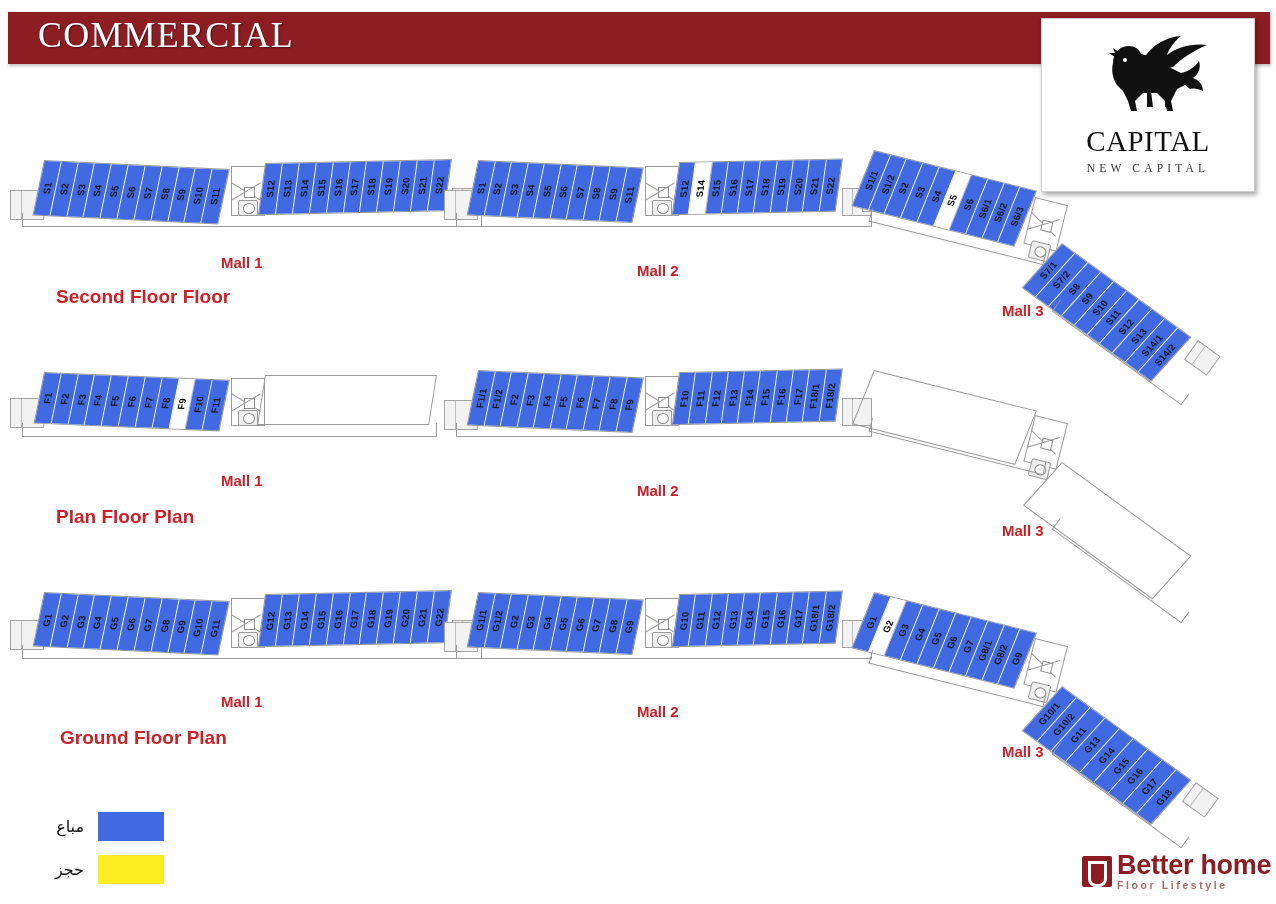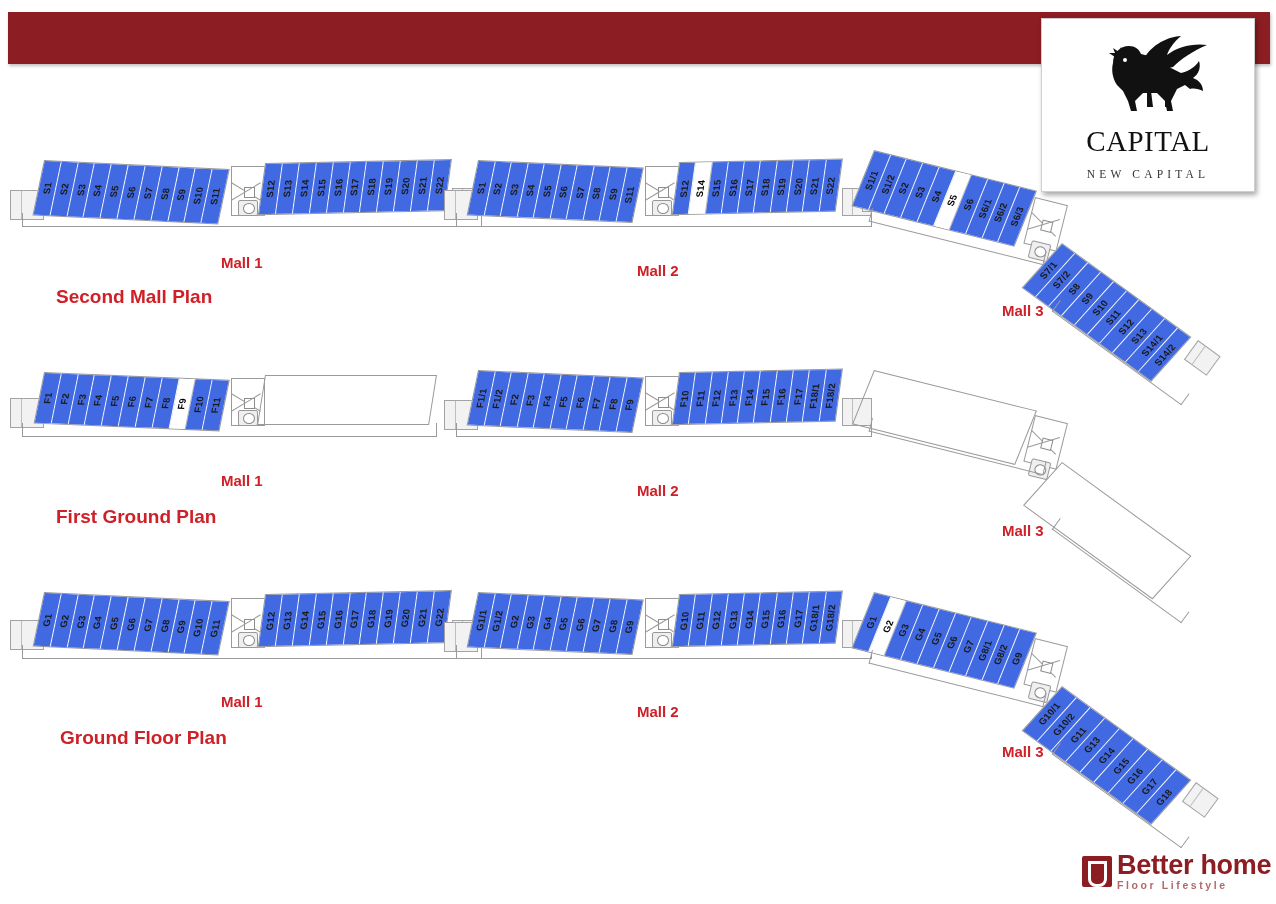--- a/index.html
+++ b/index.html
@@ -55,21 +55,21 @@
     letter-spacing: 0.5px;
     color: #111;
     margin-top: 1px;
     line-height: 1;
   }
   .logo-sub {
     font-family: "Liberation Serif", serif;
     font-size: 11.5px;
     letter-spacing: 4.2px;
     color: #333;
-    margin-top: 12px;
+    margin-top: 6px;
   }
 
   
   .floor-label {
     position: absolute;
     color: #cf2027;
     font-size: 19px;
     font-weight: bold;
     white-space: nowrap;
   }
@@ -221,38 +221,39 @@
   }
 
   .rot { position: absolute; transform-origin: 0 0; }
 </style>
 </head>
 <body>
 
 <div id="stage">
 
   <div class="header-bar"></div>
+  <div class="header-title">COMMERCIAL</div>
 
   <div class="logo-box">
     <div class="logo-griffin">
       <svg width="150" height="95" viewBox="0 0 150 95">
         <g fill="#111">
           <path d="M70 34 C76 20 92 10 108 9 C100 16 96 22 94 28 C104 20 120 16 134 18 C120 24 108 32 100 40 L92 42 Z"></path>
           <path d="M40 36 C40 26 47 19 56 19 C62 19 66 22 68 27 L80 30 L96 40 L108 46 C116 44 122 40 126 34 C128 40 126 47 120 51 C126 53 130 58 130 64 C126 62 121 61 117 62 L112 58 L104 62 L98 74 L100 84 L94 84 L92 74 L84 66 L70 66 L62 74 L64 84 L58 84 L55 74 L50 64 L44 58 C40 52 38 44 40 36 Z"></path>
           <path d="M42 30 L36 26 L42 26 L40 21 L46 25 L48 20 L51 26 L56 23 L54 29 Z"></path>
           <circle cx="52" cy="33" r="2" fill="#fff"></circle>
         </g>
         <path d="M78 64 L80 80 L74 80 L74 64 Z M96 64 L98 80 L92 80 L92 64 Z" fill="#111"></path>
       </svg>
     </div>
     <div class="logo-word">CAPITAL</div>
     <div class="logo-sub">NEW CAPITAL</div>
   </div>
 
-  <div class="floor-label" style="left:56px; top:286px;">Second Mall Plan</div>
+  <div class="floor-label" style="left:56px; top:286px;">Second Floor Floor</div>
   <div class="mall-label" style="left:221px; top:254px;">Mall 1</div>
   <div class="mall-label" style="left:637px; top:262px;">Mall 2</div>
   <div class="mall-label" style="left:1002px; top:302px;">Mall 3</div>
 
   <div class="endcap" style="left:10px; top:190px; width:34px; height:30px;">
       <div class="l" style="width:10px;"></div>
     </div>
   <div class="rot strip" style="left:44px; top:160px; width:186px; height:56px; transform: rotate(2.8deg) skewX(-9deg);">
       <div class="unit ">
         <span class="unit-label">S1</span>
@@ -485,21 +486,21 @@
       <div class="unit ">
         <span class="unit-label">S14/2</span>
       </div>
     </div>
   <div class="rot endcap" style="left:1198px; top:340px; width:28px; height:24px; transform: rotate(36deg);">
       <div class="l" style="width:8px;"></div>
     </div>
   <div class="rot outline" style="left:872px; top:208px; width:180px; height:14px; transform: rotate(14deg); border-top:none;"></div>
   <div class="rot outline" style="left:1060px; top:300px; width:160px; height:14px; transform: rotate(36deg); border-top:none;"></div>
 
-  <div class="floor-label" style="left:56px; top:506px;">First Ground Plan</div>
+  <div class="floor-label" style="left:56px; top:506px;">Plan Floor Plan</div>
   <div class="mall-label" style="left:221px; top:472px;">Mall 1</div>
   <div class="mall-label" style="left:637px; top:482px;">Mall 2</div>
   <div class="mall-label" style="left:1002px; top:522px;">Mall 3</div>
 
   <div class="endcap" style="left:10px; top:398px; width:34px; height:30px;">
       <div class="l" style="width:10px;"></div>
     </div>
   <div class="rot strip" style="left:44px; top:372px; width:186px; height:52px; transform: rotate(2.4deg) skewX(-9deg);">
       <div class="unit ">
         <span class="unit-label">F1</span>
@@ -870,20 +871,30 @@
       <div class="unit ">
         <span class="unit-label">G18</span>
       </div>
     </div>
   <div class="rot endcap" style="left:1196px; top:782px; width:28px; height:24px; transform: rotate(36deg);">
       <div class="l" style="width:8px;"></div>
     </div>
   <div class="rot outline" style="left:872px; top:650px; width:180px; height:14px; transform: rotate(14deg); border-top:none;"></div>
   <div class="rot outline" style="left:1060px; top:743px; width:160px; height:14px; transform: rotate(36deg); border-top:none;"></div>
 
+  <div class="legend">
+    <div class="legend-row">
+      <div class="legend-text">مباع</div>
+      <div class="legend-swatch sold"></div>
+    </div>
+    <div class="legend-row">
+      <div class="legend-text">حجز</div>
+      <div class="legend-swatch reserved"></div>
+    </div>
+  </div>
 
   <div class="bh">
     <div class="bh-mark"></div>
     <div class="bh-txt">
       <div class="bh-main">Better home</div>
       <div class="bh-sub">Floor Lifestyle</div>
     </div>
   </div>
 
 </div>

